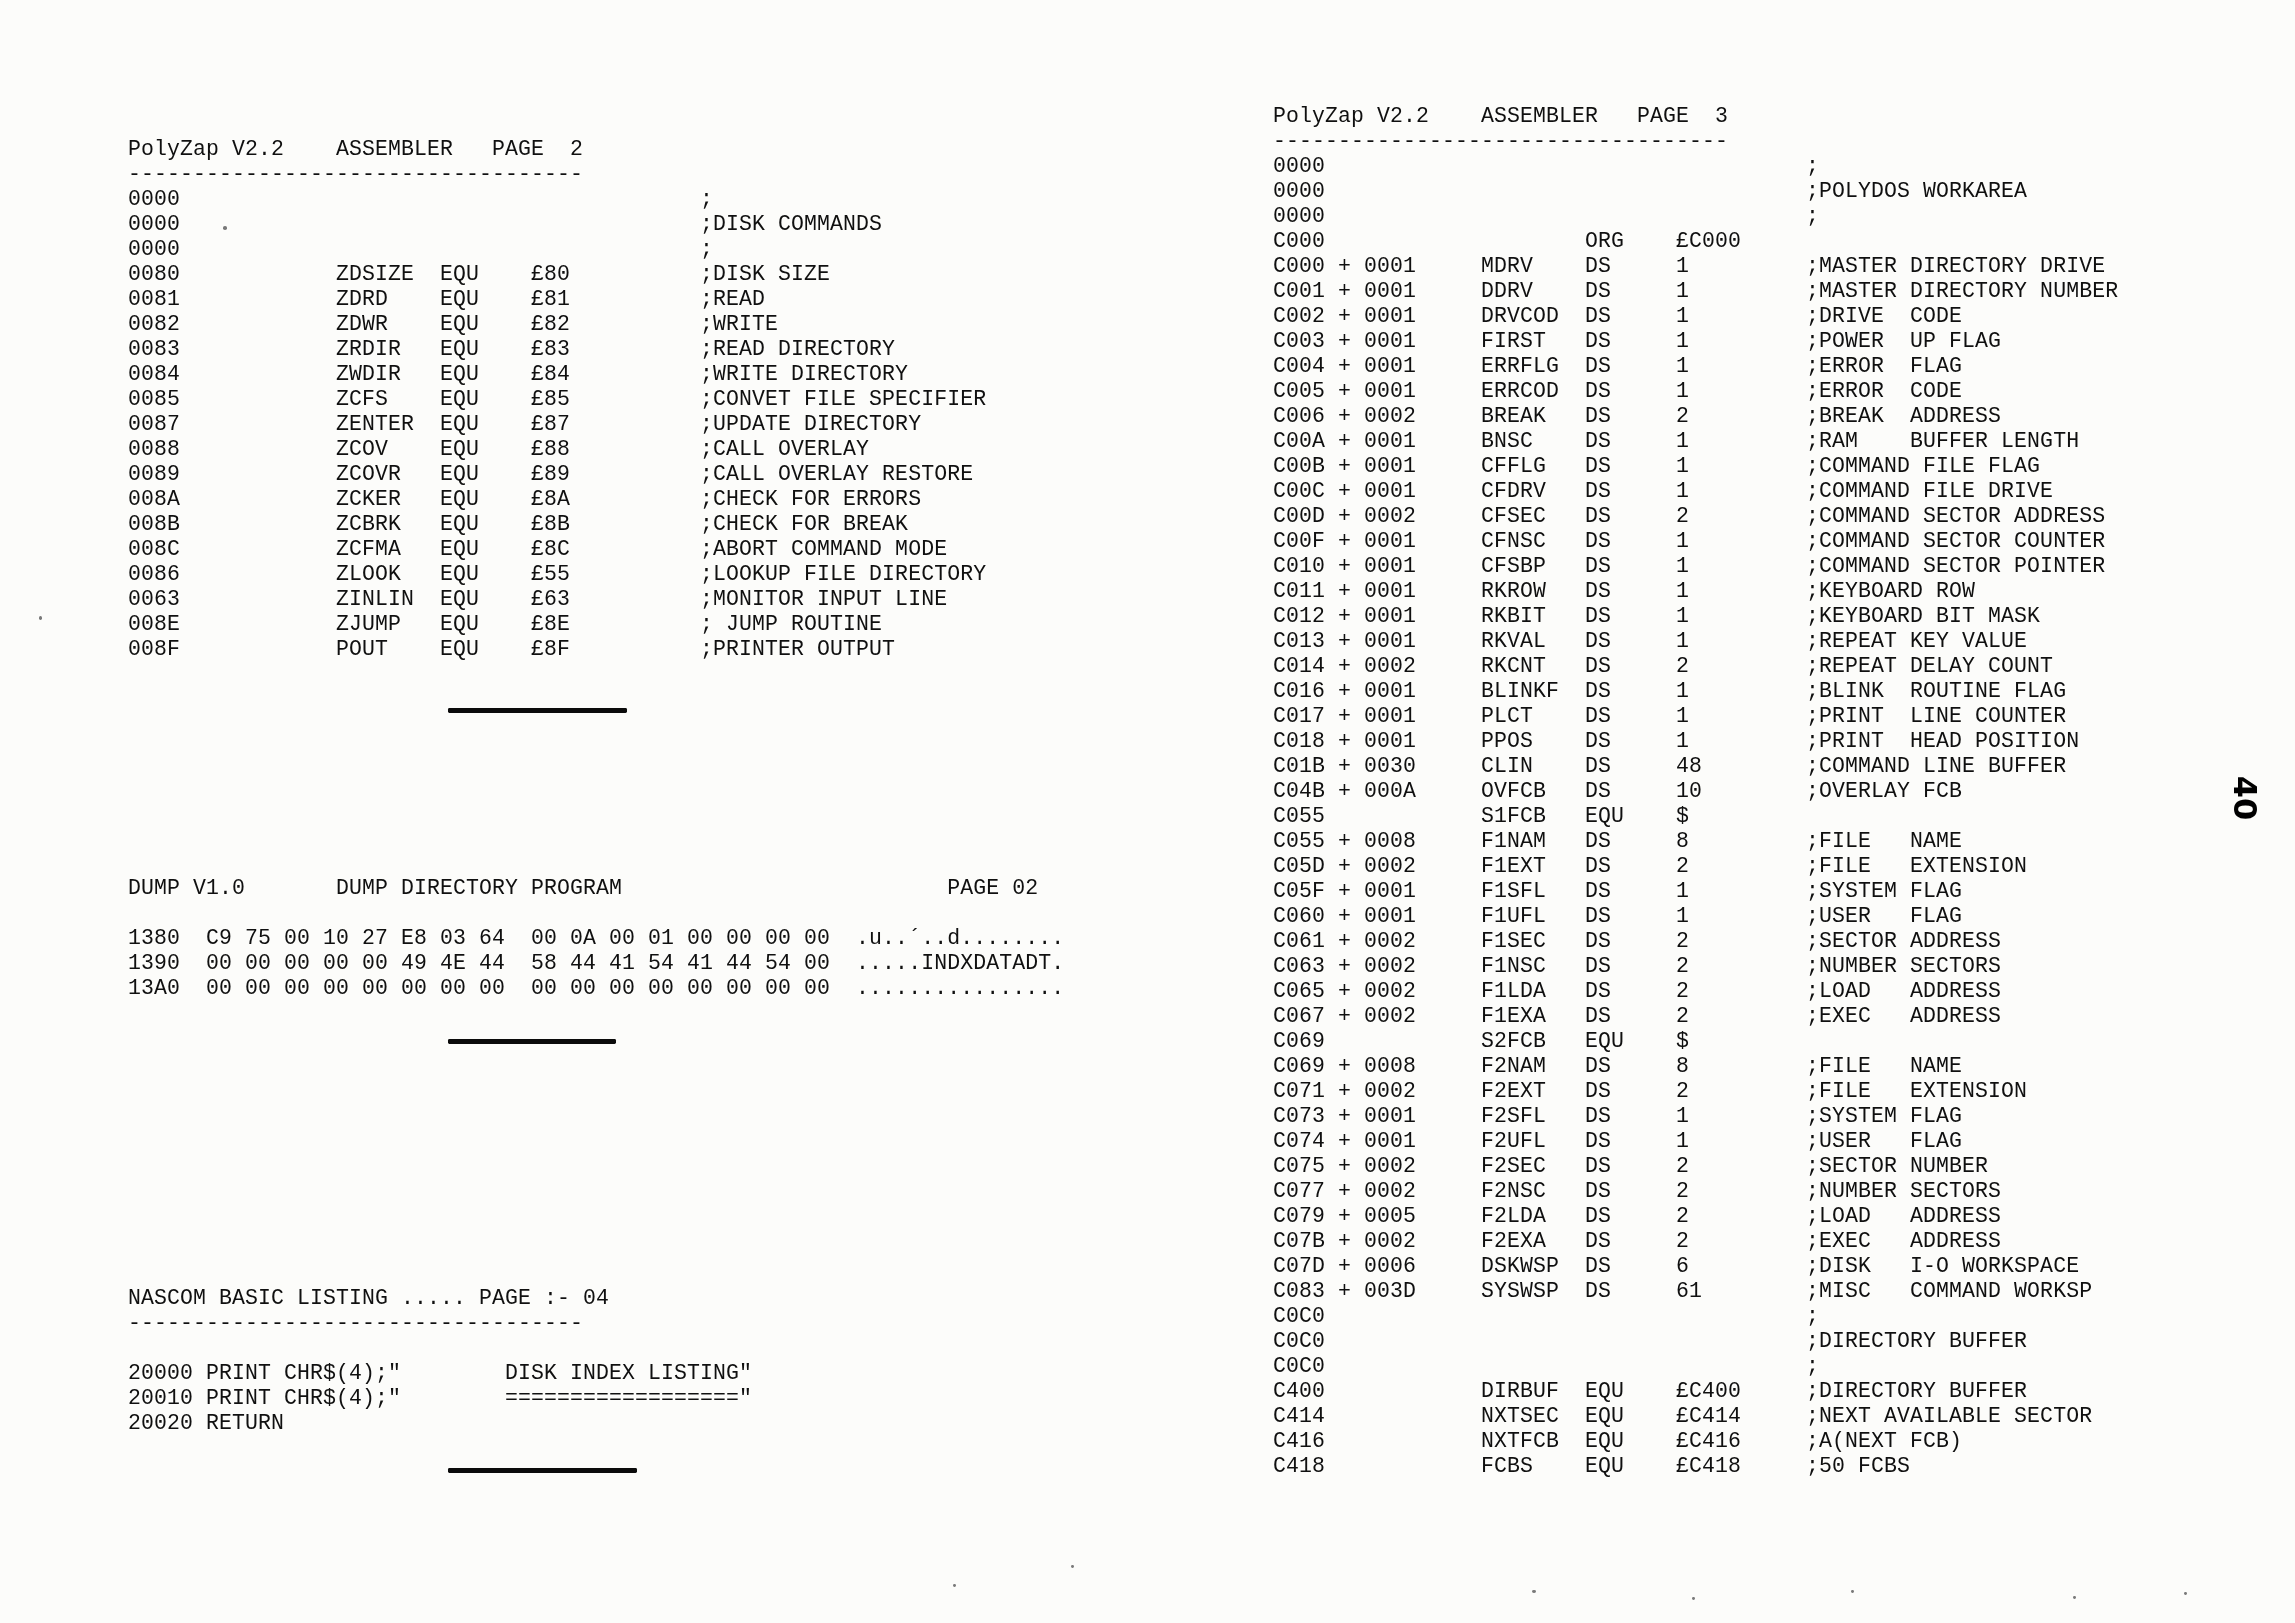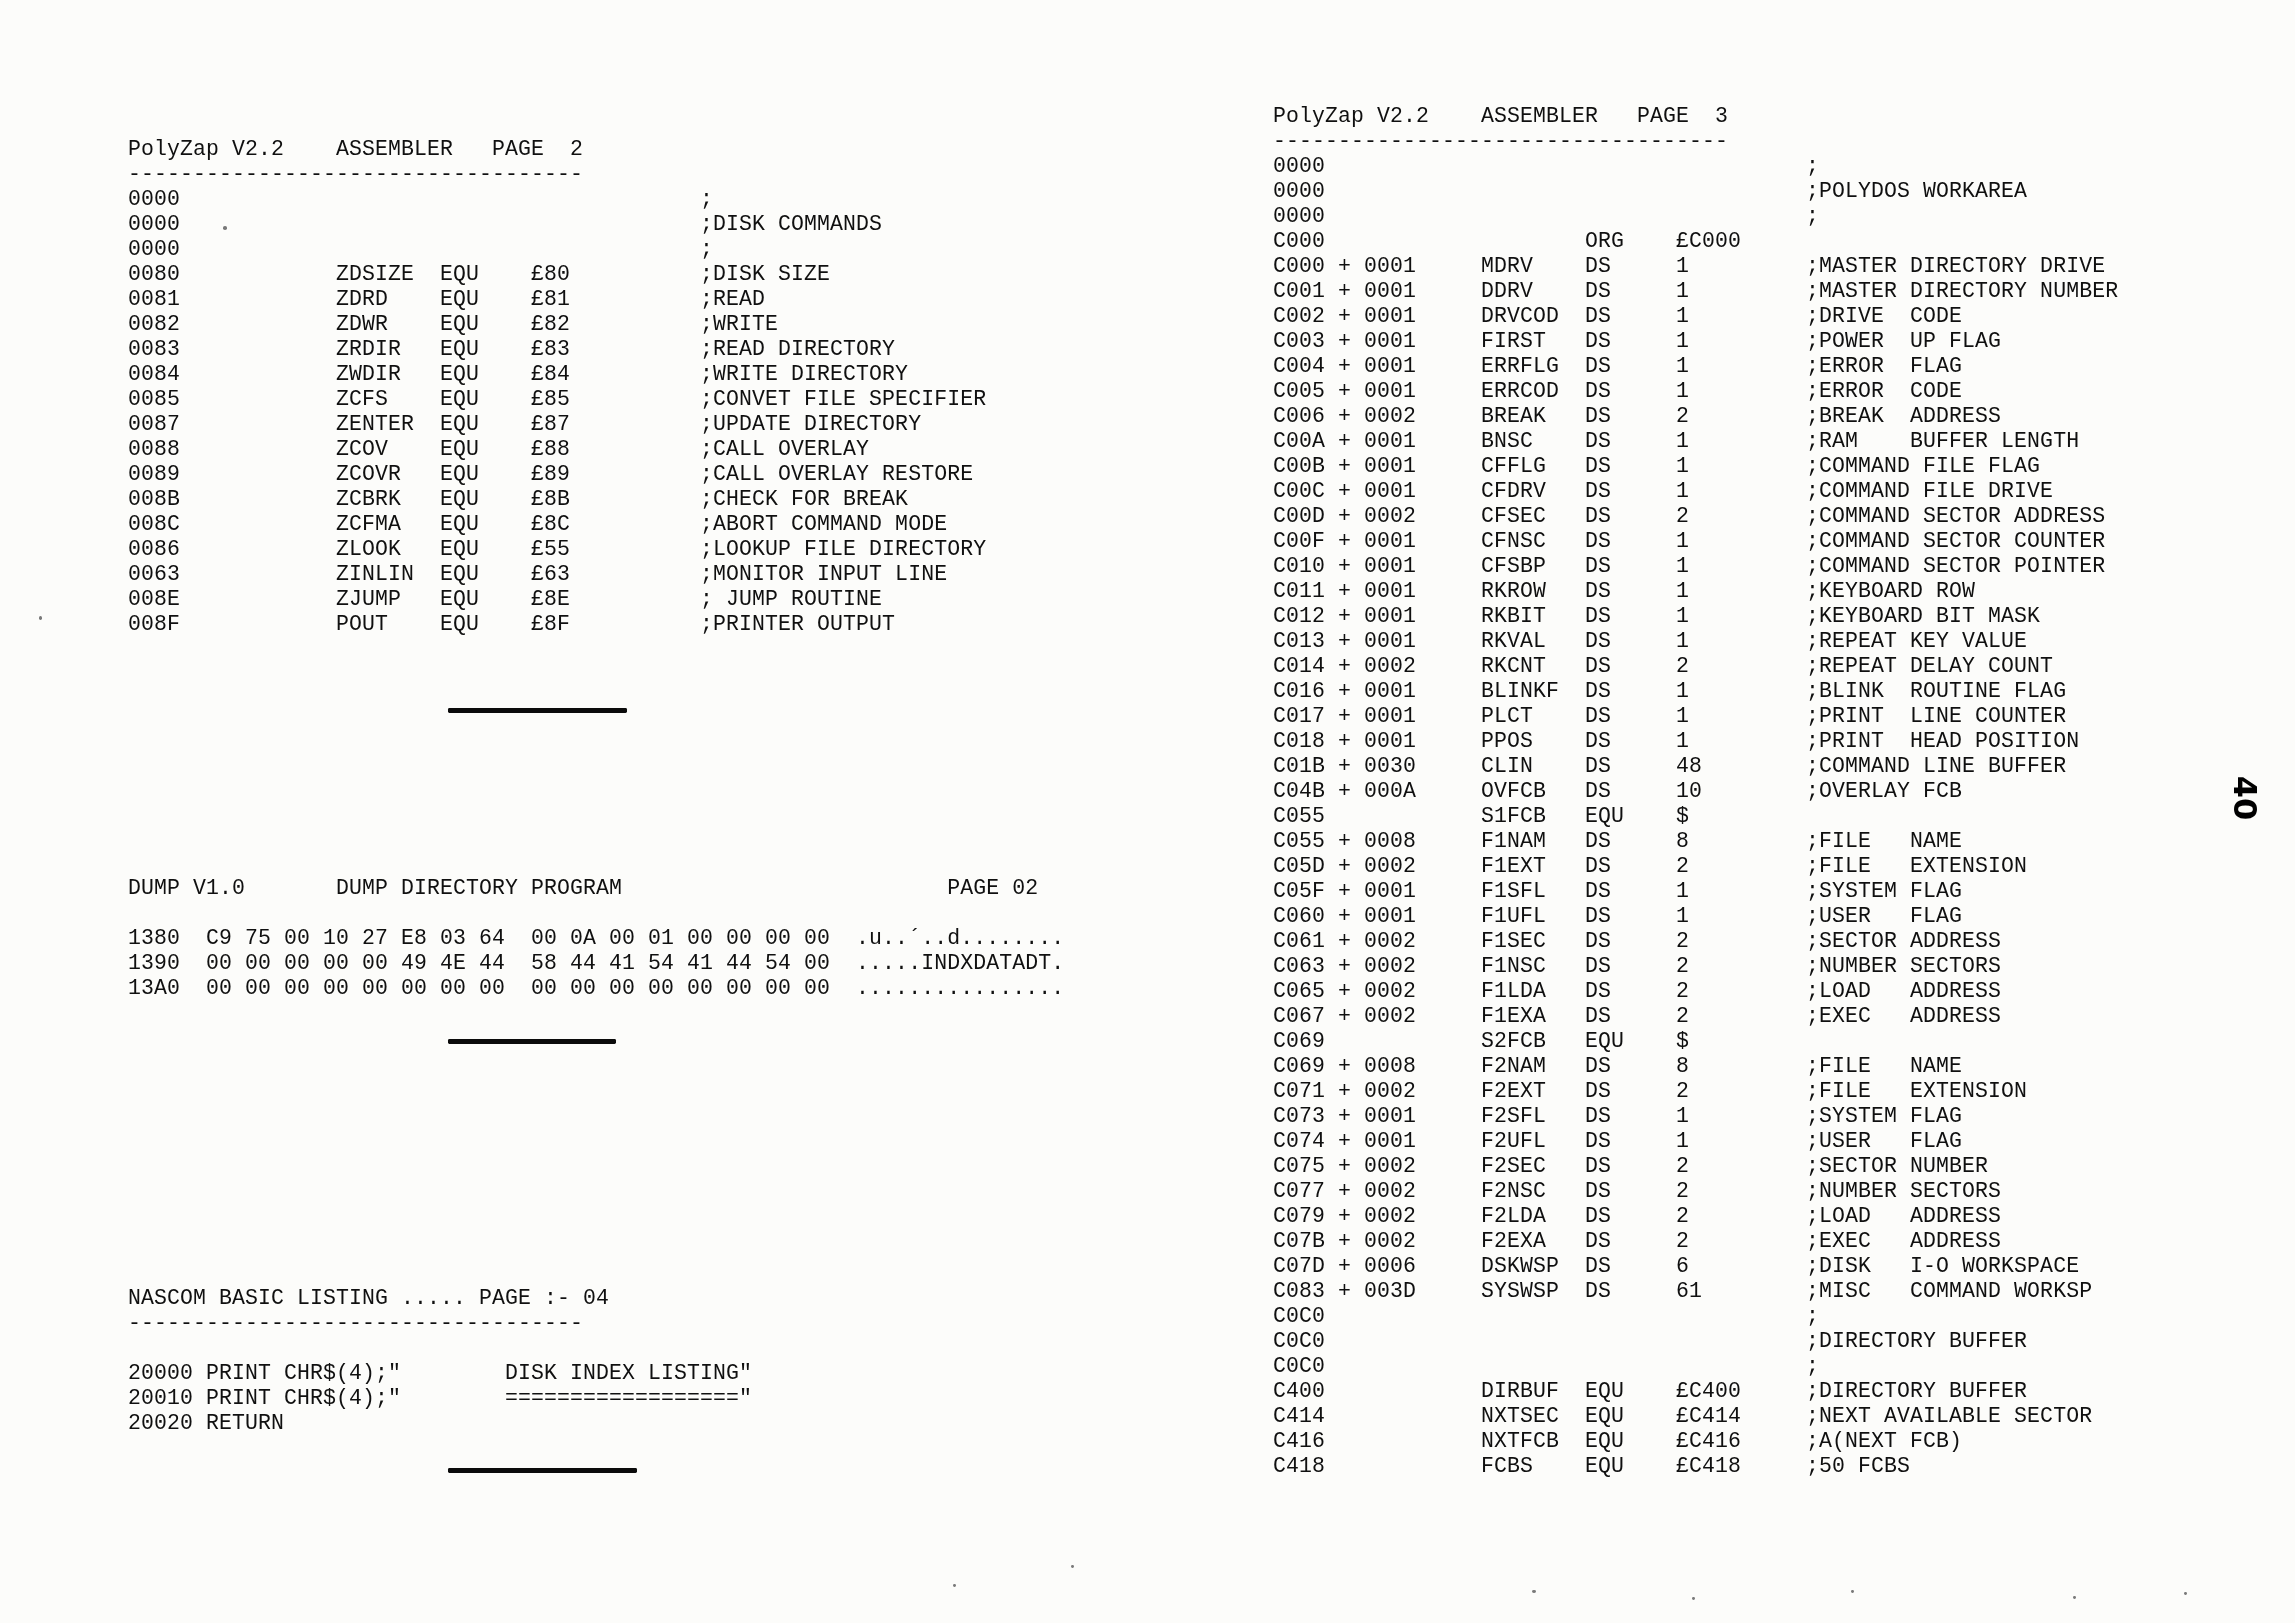--- a/index.html
+++ b/index.html
@@ -69,20 +69,21 @@
         <div class="ln">0000                                        ;</div>
         <div class="ln">0080            ZDSIZE  EQU    £80          ;DISK SIZE</div>
         <div class="ln">0081            ZDRD    EQU    £81          ;READ</div>
         <div class="ln">0082            ZDWR    EQU    £82          ;WRITE</div>
         <div class="ln">0083            ZRDIR   EQU    £83          ;READ DIRECTORY</div>
         <div class="ln">0084            ZWDIR   EQU    £84          ;WRITE DIRECTORY</div>
         <div class="ln">0085            ZCFS    EQU    £85          ;CONVET FILE SPECIFIER</div>
         <div class="ln">0087            ZENTER  EQU    £87          ;UPDATE DIRECTORY</div>
         <div class="ln">0088            ZCOV    EQU    £88          ;CALL OVERLAY</div>
         <div class="ln">0089            ZCOVR   EQU    £89          ;CALL OVERLAY RESTORE</div>
+        <div class="ln">008A            ZCKER   EQU    £8A          ;CHECK FOR ERRORS</div>
         <div class="ln">008B            ZCBRK   EQU    £8B          ;CHECK FOR BREAK</div>
         <div class="ln">008C            ZCFMA   EQU    £8C          ;ABORT COMMAND MODE</div>
         <div class="ln">0086            ZLOOK   EQU    £55          ;LOOKUP FILE DIRECTORY</div>
         <div class="ln">0063            ZINLIN  EQU    £63          ;MONITOR INPUT LINE</div>
         <div class="ln">008E            ZJUMP   EQU    £8E          ; JUMP ROUTINE</div>
         <div class="ln">008F            POUT    EQU    £8F          ;PRINTER OUTPUT</div>
       </div>
   </section>
 
   <div class="rule" style="left:448px; top:708px; width:179px; height:4.9px"></div>
@@ -151,21 +152,21 @@
         <div class="ln">C063 + 0002     F1NSC   DS     2         ;NUMBER SECTORS</div>
         <div class="ln">C065 + 0002     F1LDA   DS     2         ;LOAD   ADDRESS</div>
         <div class="ln">C067 + 0002     F1EXA   DS     2         ;EXEC   ADDRESS</div>
         <div class="ln">C069            S2FCB   EQU    $</div>
         <div class="ln">C069 + 0008     F2NAM   DS     8         ;FILE   NAME</div>
         <div class="ln">C071 + 0002     F2EXT   DS     2         ;FILE   EXTENSION</div>
         <div class="ln">C073 + 0001     F2SFL   DS     1         ;SYSTEM FLAG</div>
         <div class="ln">C074 + 0001     F2UFL   DS     1         ;USER   FLAG</div>
         <div class="ln">C075 + 0002     F2SEC   DS     2         ;SECTOR NUMBER</div>
         <div class="ln">C077 + 0002     F2NSC   DS     2         ;NUMBER SECTORS</div>
-        <div class="ln">C079 + 0002     F2LDA   DS     2         ;LOAD   ADDRESS</div>
+        <div class="ln">C079 + 0005     F2LDA   DS     2         ;LOAD   ADDRESS</div>
         <div class="ln">C07B + 0002     F2EXA   DS     2         ;EXEC   ADDRESS</div>
         <div class="ln">C07D + 0006     DSKWSP  DS     6         ;DISK   I-O WORKSPACE</div>
         <div class="ln">C083 + 003D     SYSWSP  DS     61        ;MISC   COMMAND WORKSP</div>
         <div class="ln">C0C0                                     ;</div>
         <div class="ln">C0C0                                     ;DIRECTORY BUFFER</div>
         <div class="ln">C0C0                                     ;</div>
         <div class="ln">C400            DIRBUF  EQU    £C400     ;DIRECTORY BUFFER</div>
         <div class="ln">C414            NXTSEC  EQU    £C414     ;NEXT AVAILABLE SECTOR</div>
         <div class="ln">C416            NXTFCB  EQU    £C416     ;A(NEXT FCB)</div>
         <div class="ln">C418            FCBS    EQU    £C418     ;50 FCBS</div>

